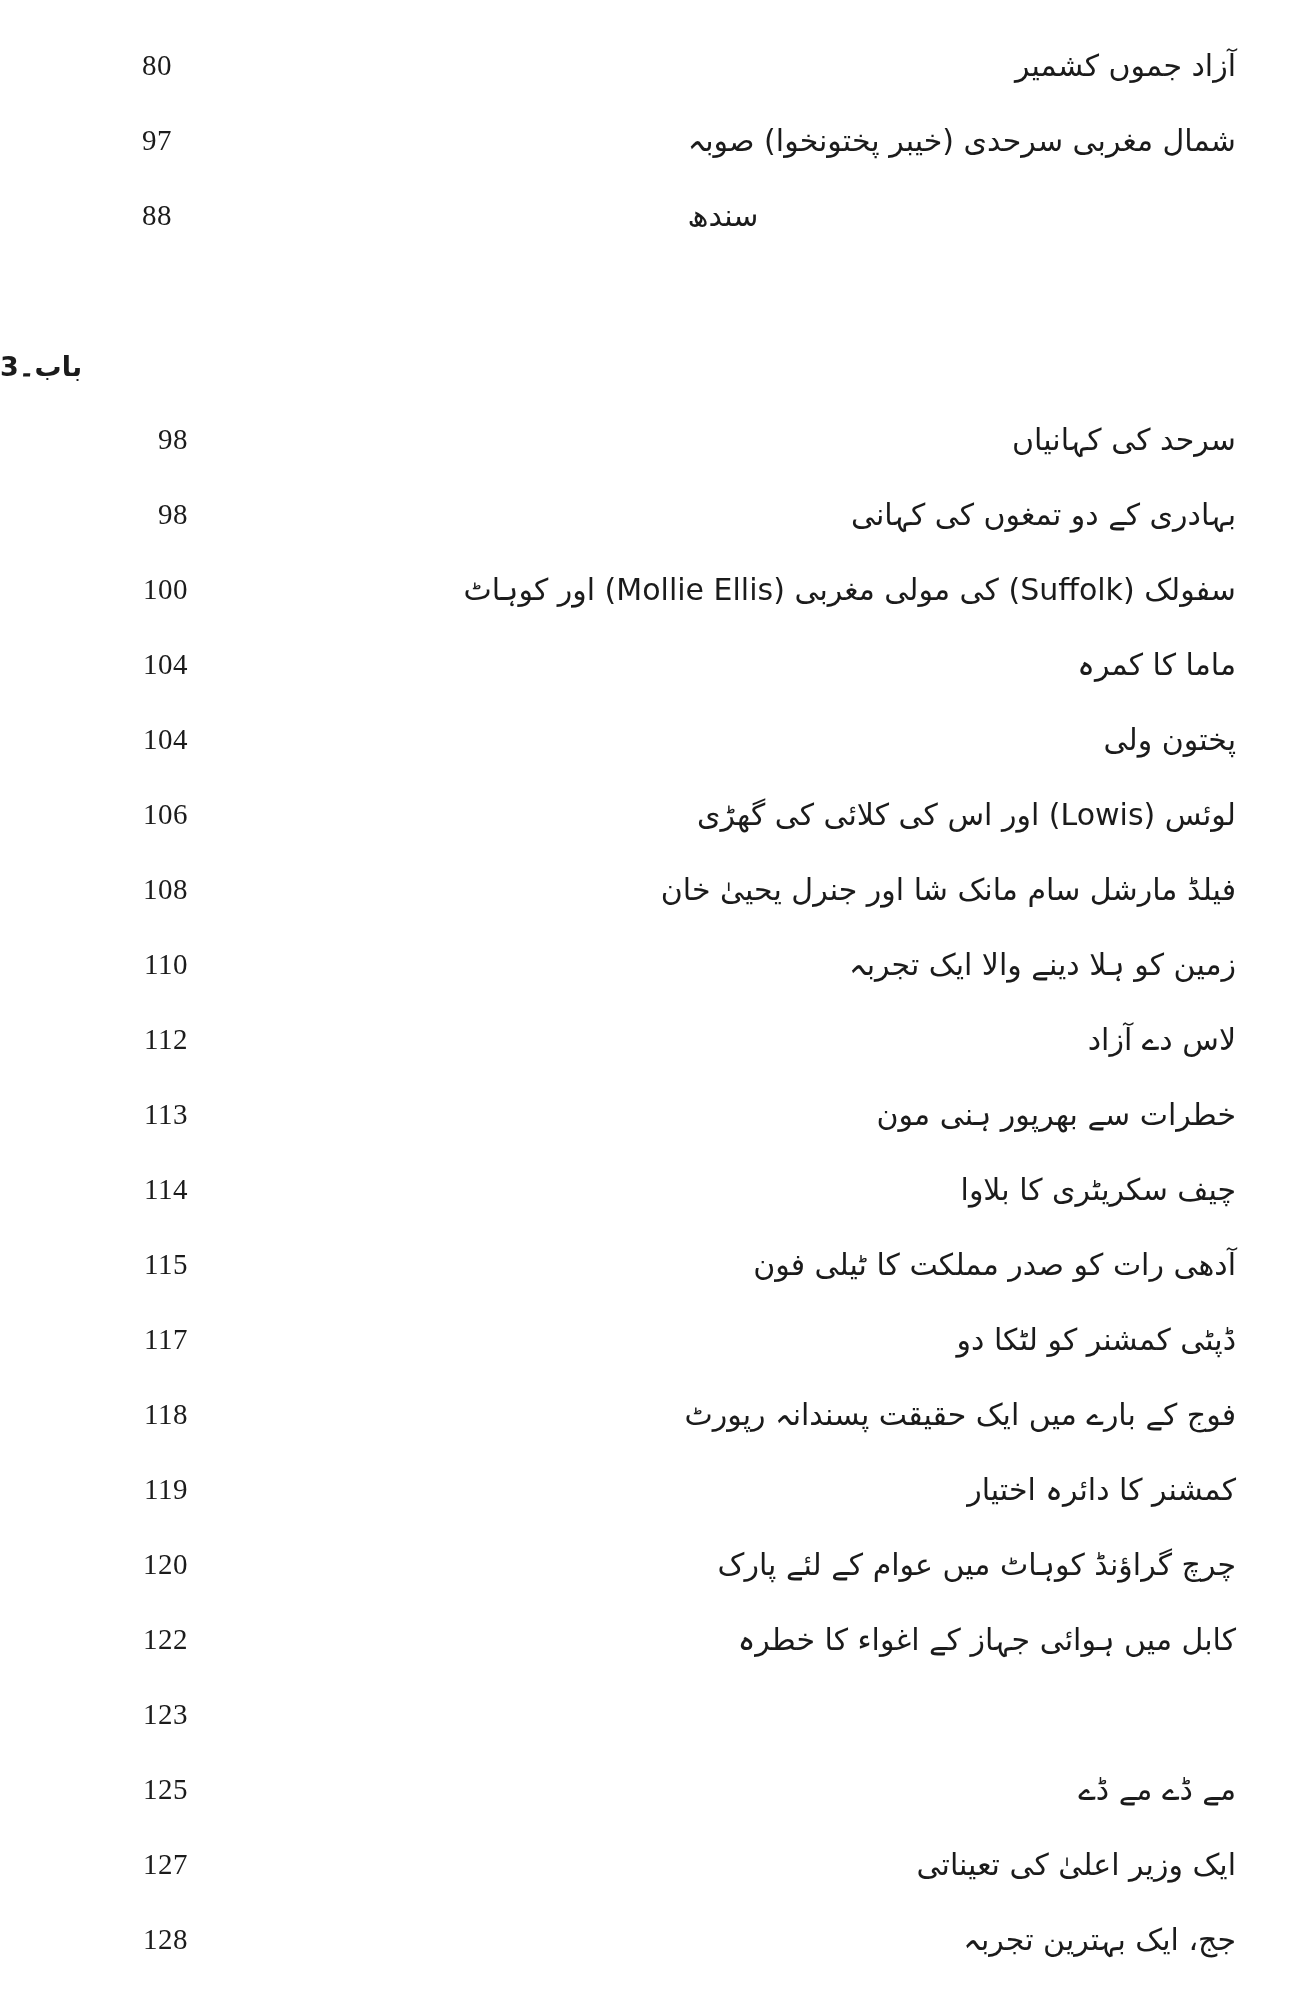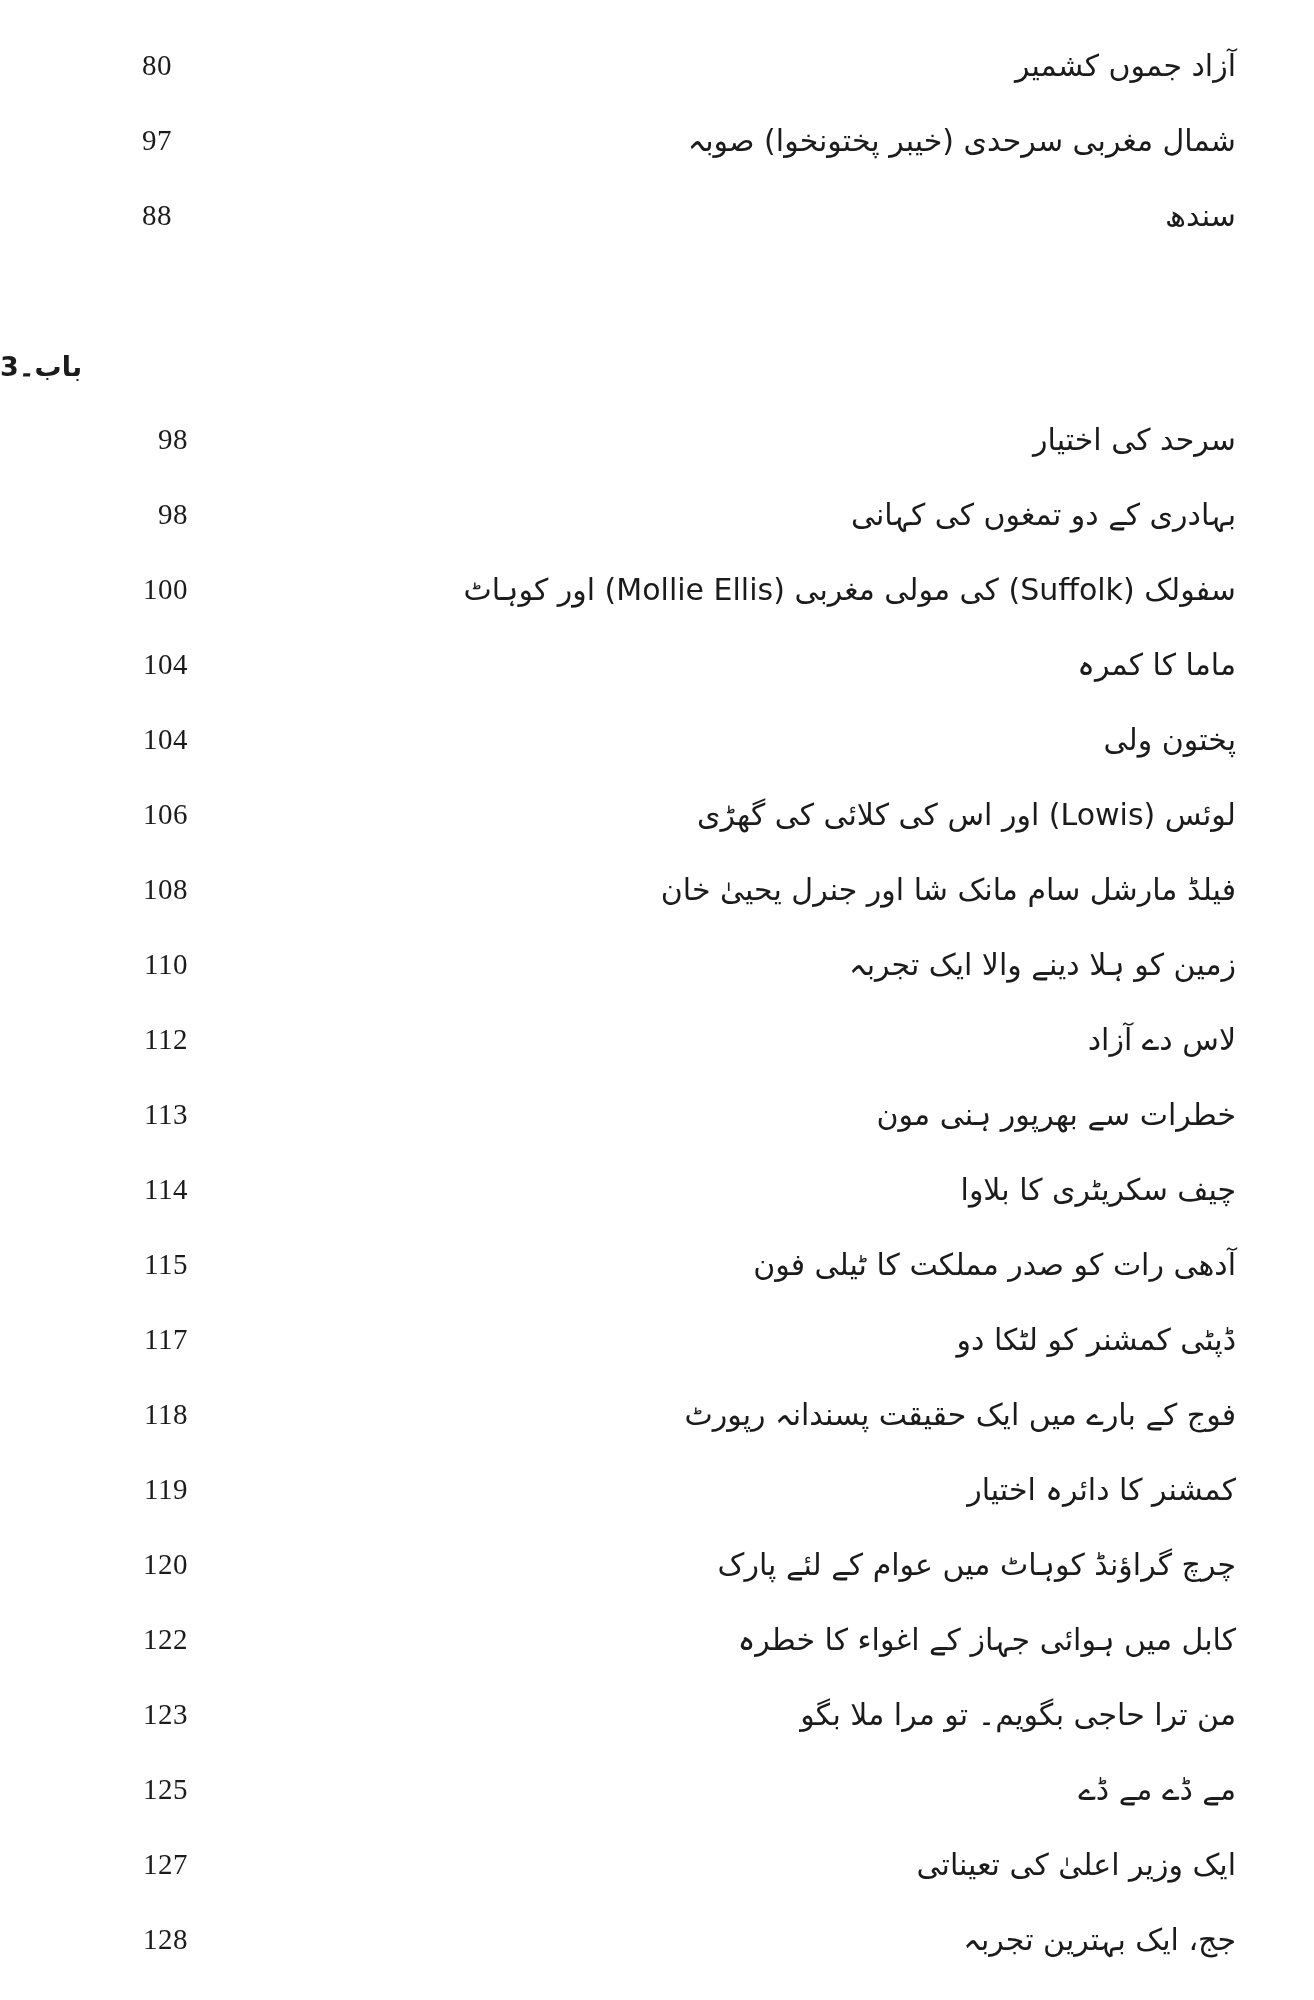--- a/index.html
+++ b/index.html
@@ -68,30 +68,30 @@
     <div class="title">آزاد جموں کشمیر</div>
   </div>
 
   <div class="row">
     <div class="num">97</div>
     <div class="title">شمال مغربی سرحدی (خیبر پختونخوا) صوبہ</div>
   </div>
 
   <div class="row">
     <div class="num">88</div>
-    <div class="title" style="">سندھ</div>
+    <div class="title" style=" text-align: center;">سندھ</div>
   </div>
 </div>
 
   <div class="chapter-heading">باب۔3</div>
 
   <div class="toc-list list-main">
   <div class="row">
     <div class="num">98</div>
-    <div class="title">سرحد کی اختیار</div>
+    <div class="title">سرحد کی کہانیاں</div>
   </div>
 
   <div class="row">
     <div class="num">98</div>
     <div class="title">بہادری کے دو تمغوں کی کہانی</div>
   </div>
 
   <div class="row">
     <div class="num">100</div>
     <div class="title">سفولک (Suffolk) کی مولی مغربی (Mollie Ellis) اور کوہاٹ</div>
@@ -162,21 +162,20 @@
     <div class="title">چرچ گراؤنڈ کوہاٹ میں عوام کے لئے پارک</div>
   </div>
 
   <div class="row">
     <div class="num">122</div>
     <div class="title">کابل میں ہوائی جہاز کے اغواء کا خطرہ</div>
   </div>
 
   <div class="row">
     <div class="num">123</div>
-    <div class="title">من ترا حاجی بگویم۔ تو مرا ملا بگو</div>
   </div>
 
   <div class="row">
     <div class="num">125</div>
     <div class="title">مے ڈے مے ڈے</div>
   </div>
 
   <div class="row">
     <div class="num">127</div>
     <div class="title">ایک وزیر اعلیٰ کی تعیناتی</div>

